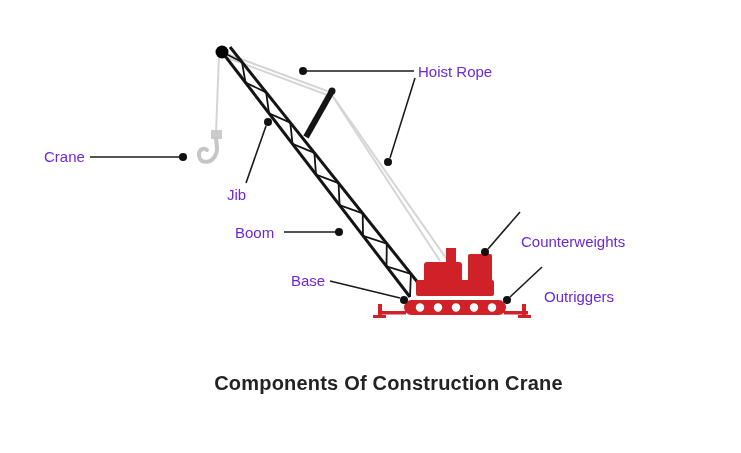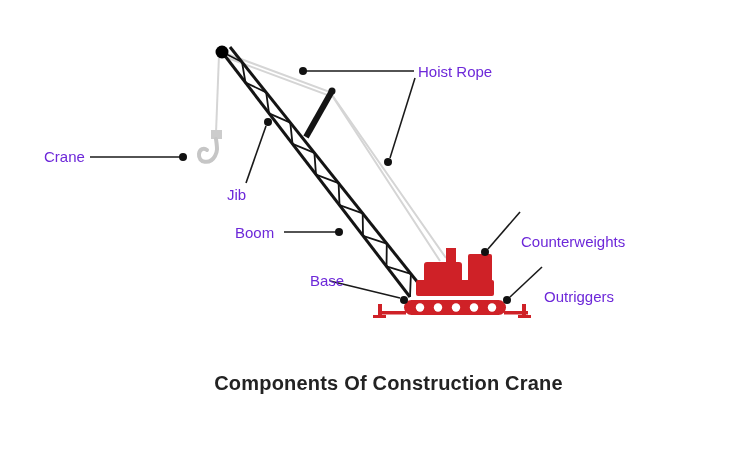--- a/index.html
+++ b/index.html
@@ -24,21 +24,21 @@
     position: absolute;
     font-size: 15px;
     color: #6d28d9;
     white-space: nowrap;
     line-height: 1.2;
   }
   .lbl-hook          { left: 44px;  top: 148px; }
   .lbl-hoist-rope    { left: 418px; top: 63px;  }
   .lbl-jib           { left: 227px; top: 186px; }
   .lbl-boom          { left: 235px; top: 224px; }
-  .lbl-base          { left: 291px; top: 272px; margin-left: 19px; }
+  .lbl-base          { left: 291px; top: 272px; }
   .lbl-counterweights{ left: 521px; top: 194px; margin-top: 39px; }
   .lbl-outriggers    { left: 544px; top: 252px; margin-top: 36px; }
   .diagram-title {
     position: absolute;
     left: 0;
     top: 372px;
     width: 100%;
     text-align: center;
     transform: translateX(18px);
     font-size: 20px;

